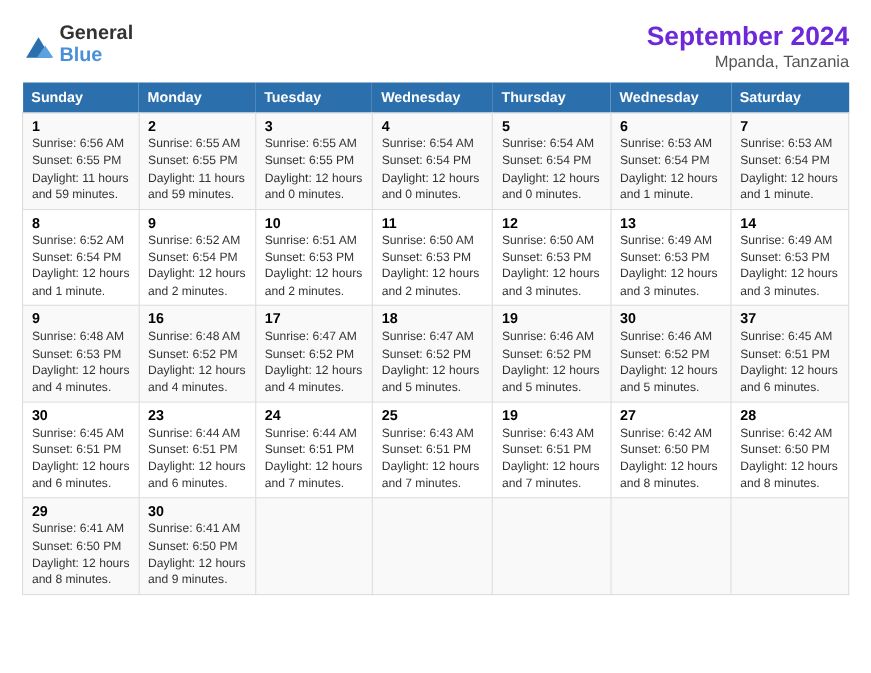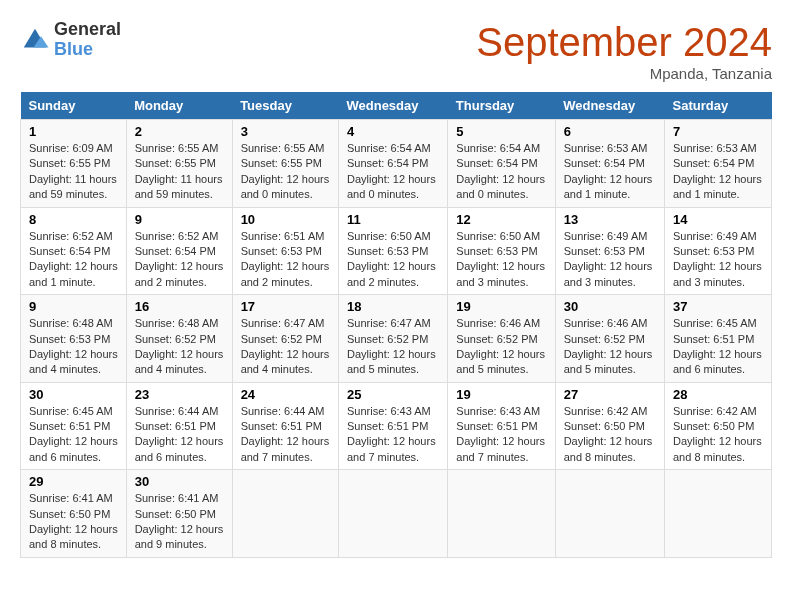--- a/index.html
+++ b/index.html
@@ -11,43 +11,43 @@
       padding: 20px;
     }
     .header {
       display: flex;
       justify-content: space-between;
       align-items: flex-start;
       margin-bottom: 10px;
     }
     .logo {
       display: flex;
-      align-items: center;
+      align-items: flex-end;
       gap: 4px;
     }
     .logo-text {
       display: flex;
       flex-direction: column;
       font-size: 18px;
       font-weight: bold;
       line-height: 1.1;
     }
     .logo-text span:first-child { color: #333; }
     .logo-text span:last-child { color: #4a90d9; }
     .logo-icon {
       width: 30px;
       height: 30px;
     }
     .title-block {
       text-align: right;
     }
     .month-title {
-      font-size: 40px;
-      font-weight: normal;
-      color: #c2410c;
+      font-size: 24px;
+      font-weight: bold;
+      color: #6d28d9;
     }
     .location {
       font-size: 15px;
       color: #555;
     }
     table {
       width: 100%;
       border-collapse: collapse;
       font-size: 11px;
     }
@@ -112,21 +112,21 @@
         <th>Wednesday</th>
         <th>Thursday</th>
         <th>Wednesday</th>
         <th>Saturday</th>
       </tr>
   </thead>
   <tbody id="calendar-body">
   <tr>
         <td>
           <span class="day-num">1</span>
-          <div class="day-info" style="white-space: pre-line;">Sunrise: 6:09 AM
+          <div class="day-info" style="white-space: pre-line;">Sunrise: 6:56 AM
 Sunset: 6:55 PM
 Daylight: 11 hours
 and 59 minutes.</div>
         </td>
         <td>
           <span class="day-num">2</span>
           <div class="day-info" style="white-space: pre-line;">Sunrise: 6:55 AM
 Sunset: 6:55 PM
 Daylight: 11 hours
 and 59 minutes.</div>

